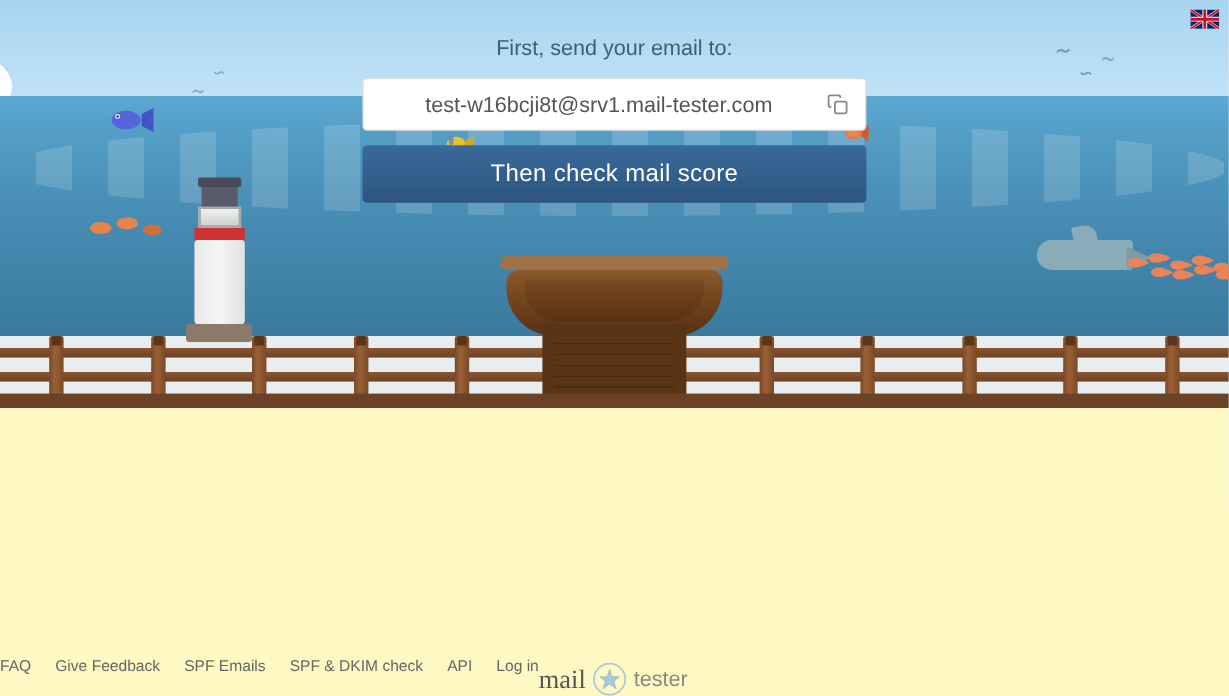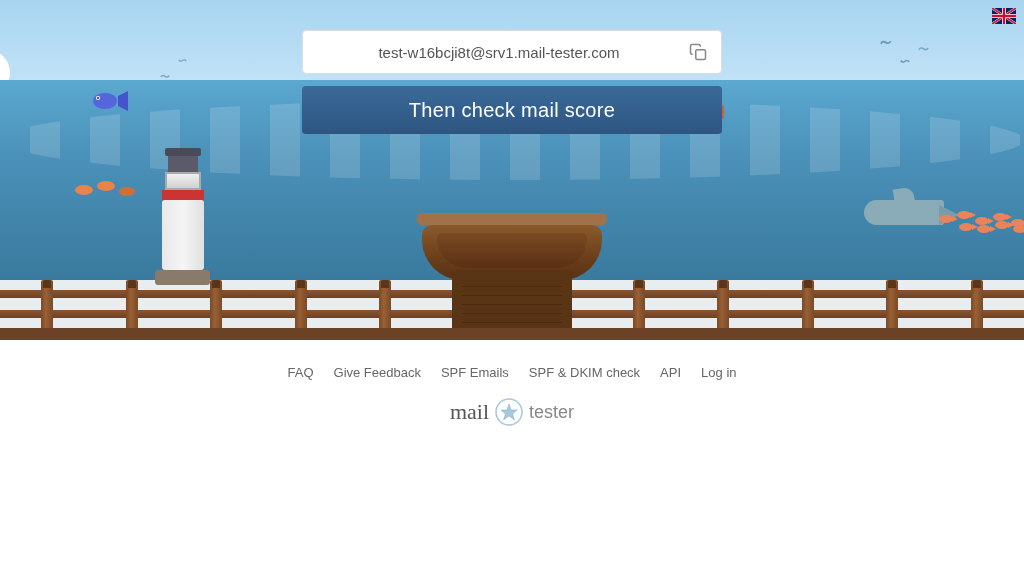--- a/index.html
+++ b/index.html
@@ -332,21 +332,21 @@
       padding: 0 10px;
       width: 420px;
       height: 44px;
       margin-bottom: 12px;
     }
 
     .email-input {
       flex: 1;
       border: none;
       outline: none;
-      font-size: 15px;
+      font-size: 18px;
       color: #555;
       background: transparent;
       text-align: center;
     }
 
     .copy-btn {
       background: none;
       border: none;
       cursor: pointer;
       color: #888;
@@ -379,24 +379,24 @@
       z-index: 20;
     }
 
     
     .bottom-section {
       position: absolute;
       bottom: 0;
       left: 0;
       right: 0;
       height: 240px;
-      background: #ffffff;
+      background: #fef9c3;
       display: flex;
-      flex-direction: column;
-      align-items: center;
+      flex-direction: row;
+      align-items: flex-end;
       justify-content: flex-start;
       padding-top: 25px;
     }
 
     .footer-nav {
       display: flex;
       gap: 20px;
       margin-bottom: 18px;
     }
 
@@ -561,20 +561,21 @@
         <div class="post"></div>
       </div>
 
       <div class="dock-center"></div>
 
       <div class="dock-top"></div>
     </div>
   </div>
 
   <div class="content">
+    <p class="subtitle">First, send your email to:</p>
 
     <div class="email-row">
       <input class="email-input" type="text" readonly="" value="test-w16bcji8t@srv1.mail-tester.com" style="">
       <button class="copy-btn" title="Copy">
         <svg width="18" height="18" viewBox="0 0 24 24" fill="none" stroke="#888" stroke-width="2">
           <rect x="9" y="9" width="13" height="13" rx="2" ry="2"></rect>
           <path d="M5 15H4a2 2 0 0 1-2-2V4a2 2 0 0 1 2-2h9a2 2 0 0 1 2 2v1"></path>
         </svg>
       </button>
     </div>

